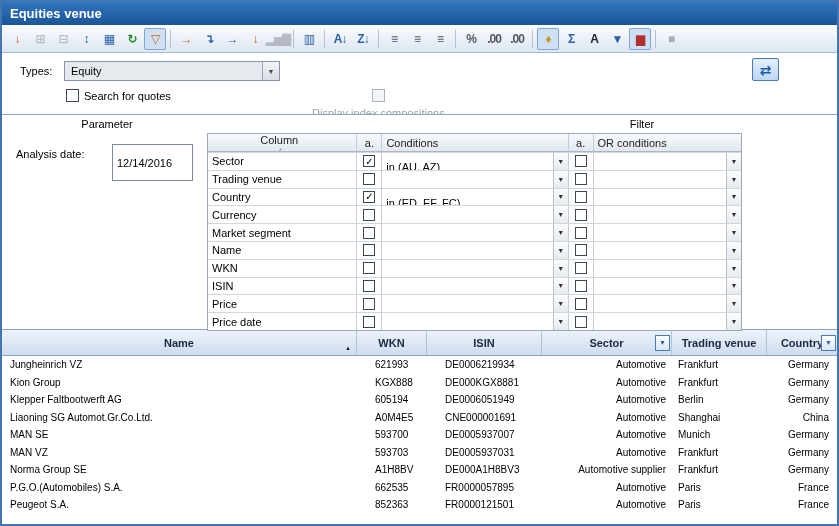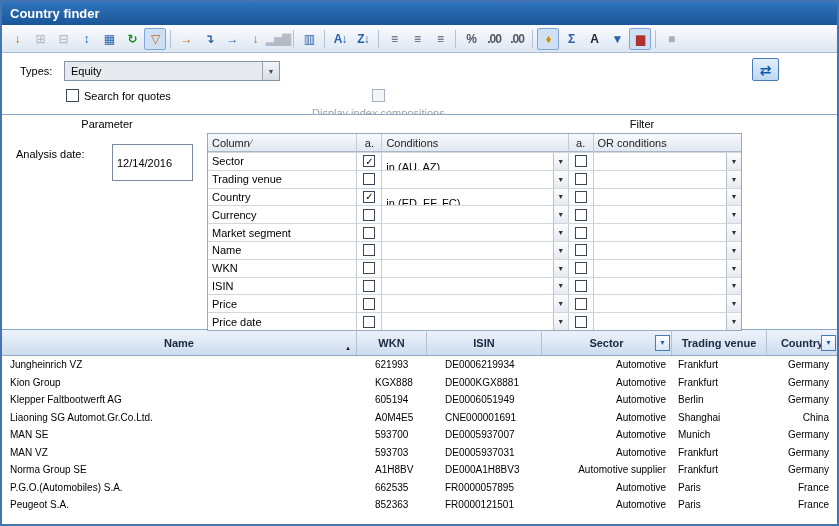--- a/index.html
+++ b/index.html
@@ -43,21 +43,21 @@
   .fhead, .frow { display:flex; }
   .fhead { height:18px; }
   .frow { height:17.8px; border-top:1px solid #d0d6de; }
   .fcell { display:flex; align-items:center; border-right:1px solid #c4ccd6; overflow:hidden; }
   .fcell:last-child { border-right:none; }
   .fcol { width:150px; padding-left:4px; }
   .fcb { width:25px; justify-content:center; }
   .fcond { width:187px; }
   .fcondor { width:148px; }
   .fhead .fcell { background:linear-gradient(#f7f9fc,#e2e8f1); border-bottom:1px solid #aab6c6; color:#222; }
-  .fhead .fcol { padding-right:10px; }
+  .fhead .fcol { padding-right:10px;flex-direction:column; }
   .fhead .fcond, .fhead .fcondor { padding-left:4px; }
   .sortslash { color:#667; }
   .cond-text { flex:1; padding-left:4px; white-space:nowrap; overflow:hidden;margin-top:12px; }
   .dd-btn { width:15px; align-self:stretch; display:flex; align-items:center; justify-content:center; border-left:1px solid #b8c0ca; background:linear-gradient(#fcfdfe,#e6eaef); font-size:7px; color:#333; cursor:pointer; }
   .frow .cb-box { width:12px; height:12px; flex:0 0 12px; font-size:10px; }
 
   
   .results { flex:1; display:flex; flex-direction:column; overflow:hidden; }
   .res-header { display:flex; flex:0 0 26px; background:linear-gradient(#eef3fa,#cddcef); border-bottom:1px solid #8fa6c2; }
   .res-cell-h { position:relative; display:flex; align-items:center; justify-content:center; border-right:1px solid #b2c2d6; font-weight:bold; font-size:11px; line-height:12px; color:#1b2940; text-align:center; }
@@ -79,21 +79,21 @@
   .res-row .c-sector { justify-content:flex-end; padding-right:6px; }
   .res-row .c-venue { padding-left:6px; }
   .res-row .c-country { justify-content:flex-end; padding-right:8px; }
 </style>
 </head>
 <body>
 
 <div class="window">
 
   <div class="titlebar">
-    <span>Country finder</span>
+    <span>Equities venue</span>
   </div>
 
   <div class="toolbar">
       <div class="tbtn" style="color: rgb(200, 100, 20);">↓</div>
       <div class="tbtn disabled" style="color: rgb(102, 102, 119);">⊞</div>
       <div class="tbtn disabled" style="color: rgb(102, 102, 119);">⊟</div>
       <div class="tbtn" style="color: rgb(42, 98, 168);">↕</div>
       <div class="tbtn" style="color: rgb(42, 98, 168);">▦</div>
       <div class="tbtn" style="color: rgb(30, 140, 30);">↻</div>
       <div class="tbtn pressed" style="color: rgb(200, 100, 20);">▽</div>

